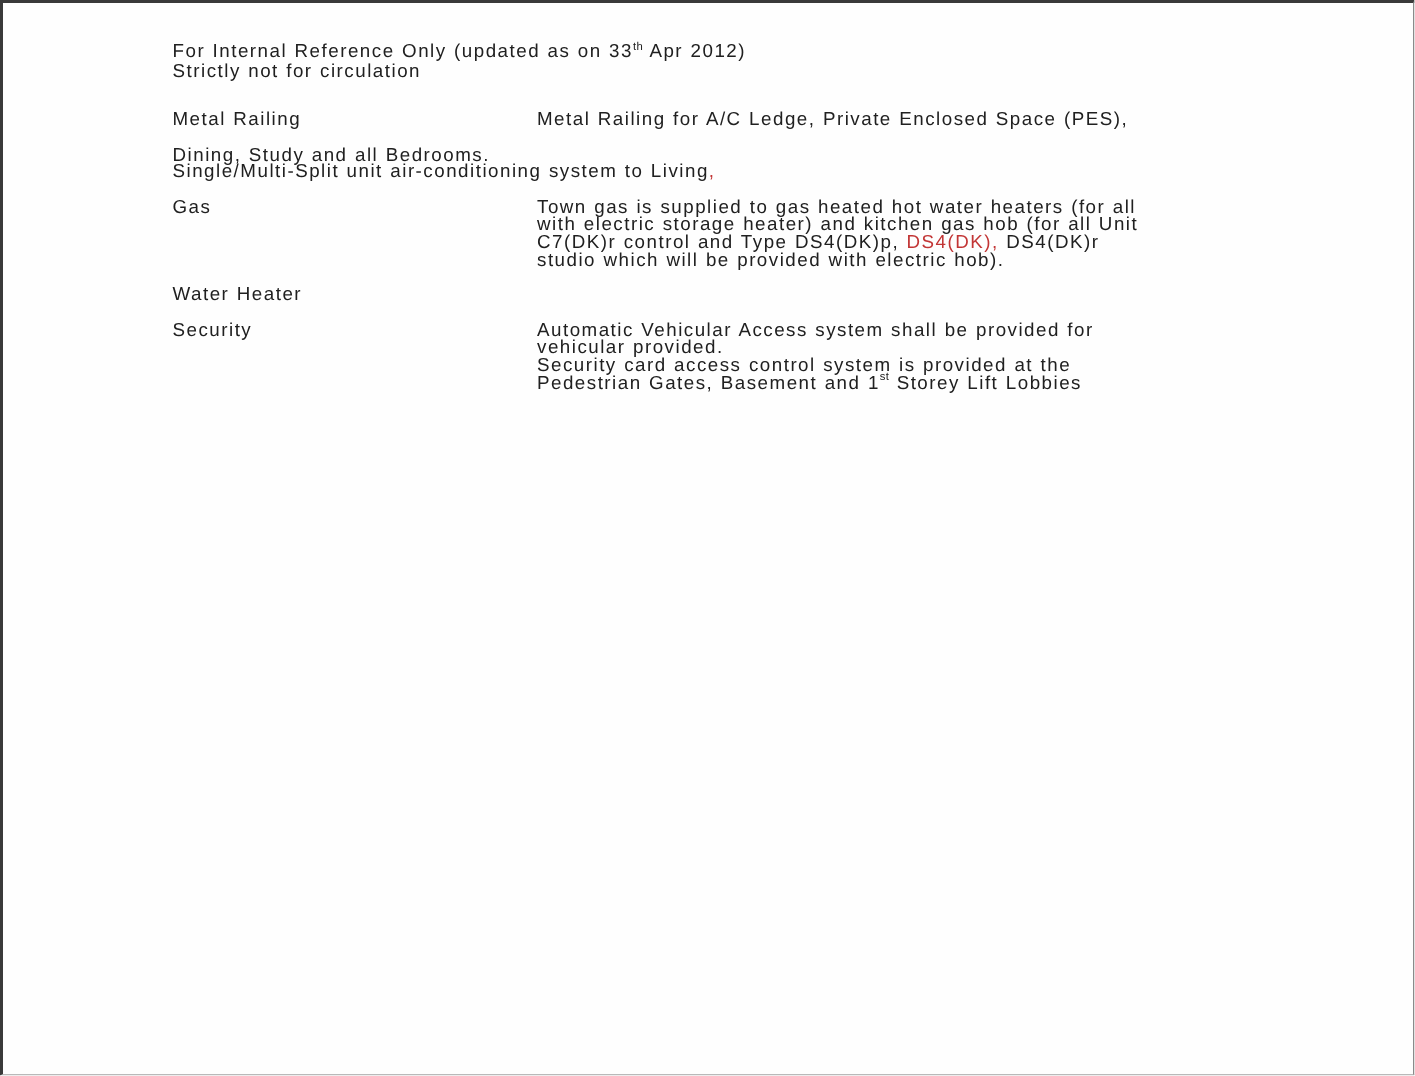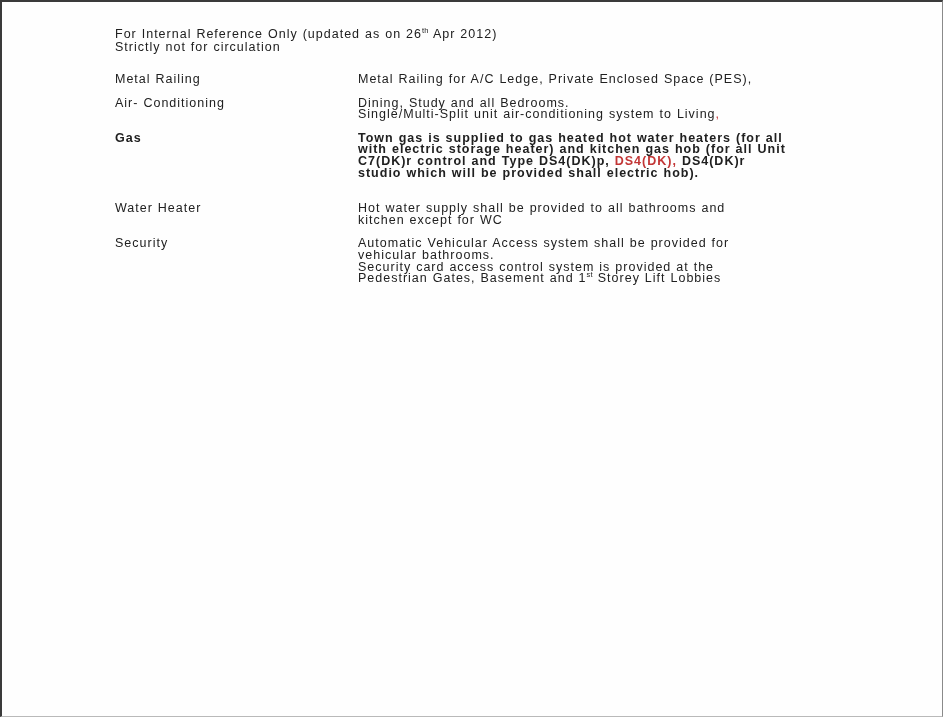--- a/index.html
+++ b/index.html
@@ -34,22 +34,21 @@
     white-space: nowrap;
   }
   .spec-table {
     margin-top: 20px;
   }
   .spec-row {
     display: flex;
     margin-bottom: 12px;
   }
   .spec-row:nth-child(3) {
-    margin-bottom: 24px;  
-    font-weight: bold;
+    margin-bottom: 12px;  
   }
   .col-label {
     flex: 0 0 243px;
     line-height: 11.6px;
   }
   .col-desc {
     width: 490px;
   }
   .col-desc .line {
     line-height: 11.6px;
@@ -65,57 +64,52 @@
   .red {
     color: #c23535;
   }
 </style>
 </head>
 <body>
 
 <div class="page">
   <div class="content">
     <div class="header">
-      <div class="line"><span>For Internal Reference Only (updated as on 26</span><sup>th</sup><span> Apr 2012)</span></div>
+      <div class="line"><span>For Internal Reference Only (updated as on 33</span><sup>th</sup><span> Apr 2012)</span></div>
       <div class="line"><span>Strictly not for circulation</span></div>
     </div>
     <div class="spec-table">
         <div class="spec-row">
           <div class="col-label">Metal Railing</div>
           <div class="col-desc">
             <div class="line"><span>Metal Railing for A/C Ledge, Private Enclosed Space (PES),</span></div>
           </div>
         </div>
         <div class="spec-row">
-          <div class="col-label">Air- Conditioning</div>
           <div class="col-desc">
             <div class="line"><span>Dining, Study and all Bedrooms.</span></div>
             <div class="line"><span>Single/Multi-Split unit air-conditioning system to Living</span><span class="red">,</span></div>
           </div>
         </div>
         <div class="spec-row">
           <div class="col-label">Gas</div>
           <div class="col-desc">
             <div class="line"><span>Town gas is supplied to gas heated hot water heaters (for all</span></div>
             <div class="line"><span>with electric storage heater) and kitchen gas hob (for all Unit</span></div>
             <div class="line"><span>C7(DK)r control and Type DS4(DK)p, </span><span class="red">DS4(DK),</span><span> DS4(DK)r</span></div>
-            <div class="line"><span>studio which will be provided shall electric hob).</span></div>
+            <div class="line"><span>studio which will be provided with electric hob).</span></div>
           </div>
         </div>
         <div class="spec-row">
           <div class="col-label">Water Heater</div>
-          <div class="col-desc">
-            <div class="line"><span>Hot water supply shall be provided to all bathrooms and</span></div>
-            <div class="line"><span>kitchen except for WC</span></div>
-          </div>
         </div>
         <div class="spec-row">
           <div class="col-label">Security</div>
           <div class="col-desc">
             <div class="line"><span>Automatic Vehicular Access system shall be provided for</span></div>
-            <div class="line"><span>vehicular bathrooms.</span></div>
+            <div class="line"><span>vehicular provided.</span></div>
             <div class="line"><span>Security card access control system is provided at the</span></div>
             <div class="line"><span>Pedestrian Gates, Basement and 1</span><sup>st</sup><span> Storey Lift Lobbies</span></div>
           </div>
         </div>
       </div>
   </div>
 </div>
 
 </body></html>

